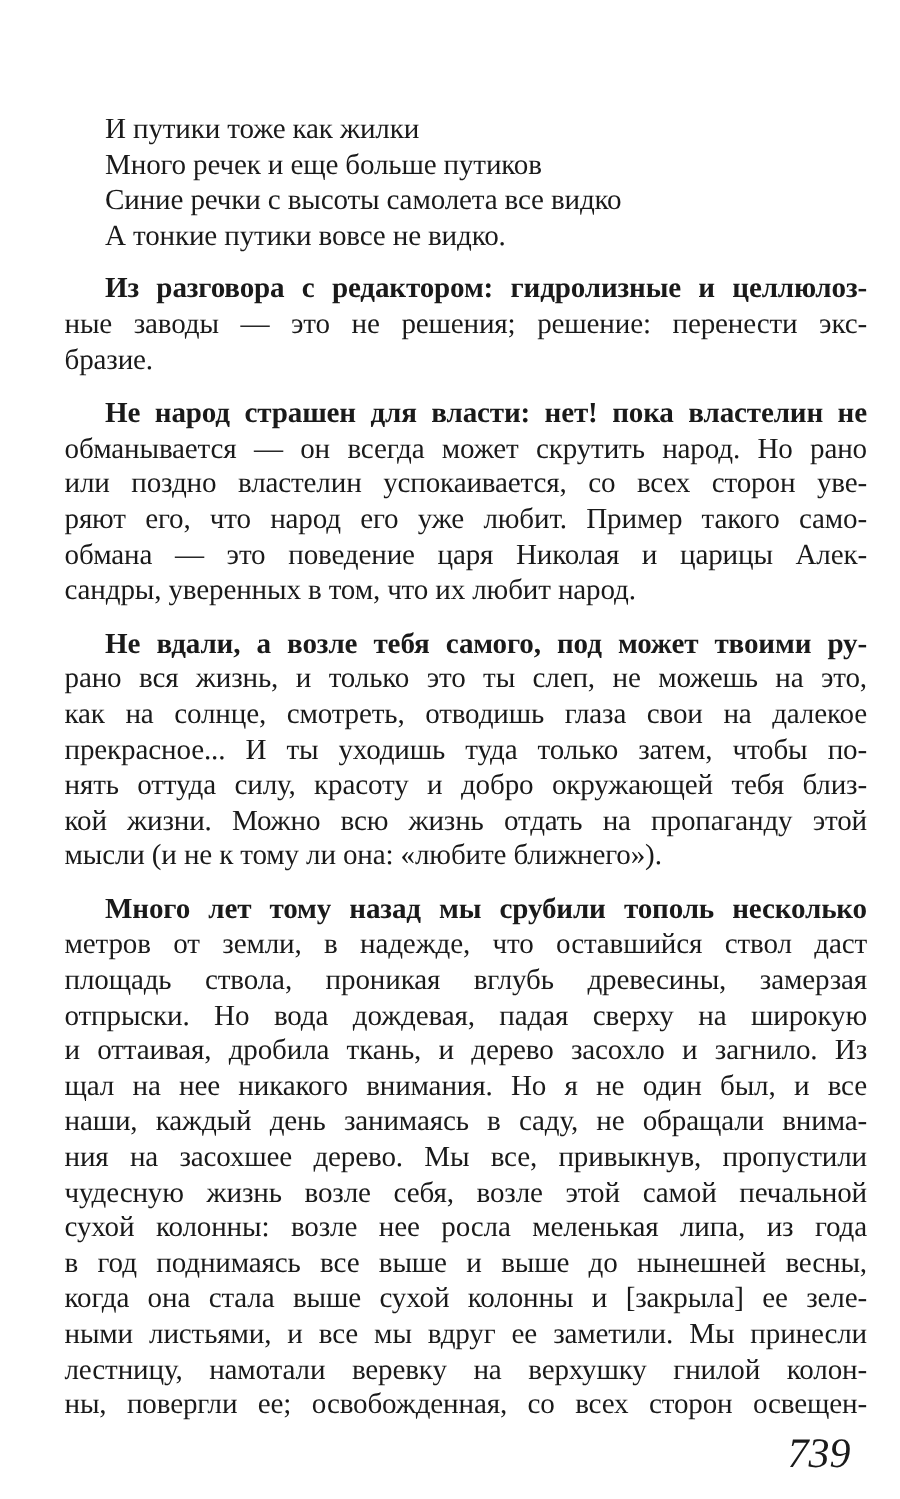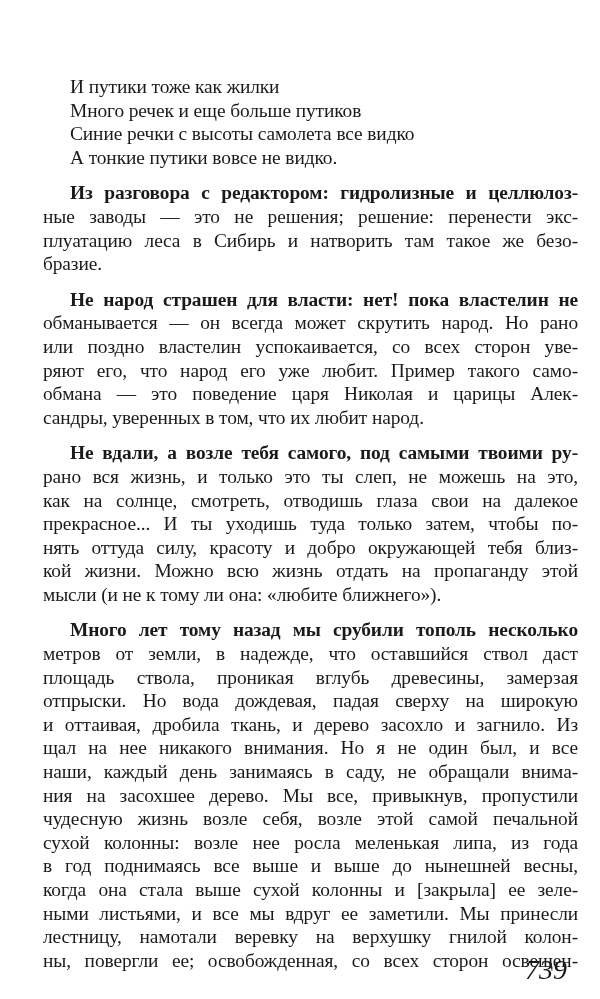--- a/index.html
+++ b/index.html
@@ -57,35 +57,34 @@
   <div class="para">
     <div class="line poem">И путики тоже как жилки</div>
     <div class="line poem">Много речек и еще больше путиков</div>
     <div class="line poem">Синие речки с высоты самолета все видко</div>
     <div class="line poem">А тонкие путики вовсе не видко.</div>
   </div>
 
   <div class="para">
     <div class="line justify indent">Из разговора с редактором: гидролизные и целлюлоз-</div>
     <div class="line justify">ные заводы — это не решения; решение: перенести экс-</div>
-    <div class="line justify">плуатацию леса в Сибирь и натворить там такое же безо-</div>
     <div class="line last">бразие.</div>
   </div>
 
   <div class="para">
     <div class="line justify indent">Не народ страшен для власти: нет! пока властелин не</div>
     <div class="line justify">обманывается — он всегда может скрутить народ. Но рано</div>
     <div class="line justify">или поздно властелин успокаивается, со всех сторон уве-</div>
     <div class="line justify">ряют его, что народ его уже любит. Пример такого само-</div>
     <div class="line justify">обмана — это поведение царя Николая и царицы Алек-</div>
     <div class="line last">сандры, уверенных в том, что их любит народ.</div>
   </div>
 
   <div class="para">
-    <div class="line justify indent">Не вдали, а возле тебя самого, под самыми твоими ру-</div>
+    <div class="line justify indent">Не вдали, а возле тебя самого, под может твоими ру-</div>
     <div class="line justify">рано вся жизнь, и только это ты слеп, не можешь на это,</div>
     <div class="line justify">как на солнце, смотреть, отводишь глаза свои на далекое</div>
     <div class="line justify">прекрасное... И ты уходишь туда только затем, чтобы по-</div>
     <div class="line justify">нять оттуда силу, красоту и добро окружающей тебя близ-</div>
     <div class="line justify">кой жизни. Можно всю жизнь отдать на пропаганду этой</div>
     <div class="line last">мысли (и не к тому ли она: «любите ближнего»).</div>
   </div>
 
   <div class="para">
     <div class="line justify indent">Много лет тому назад мы срубили тополь несколько</div>

